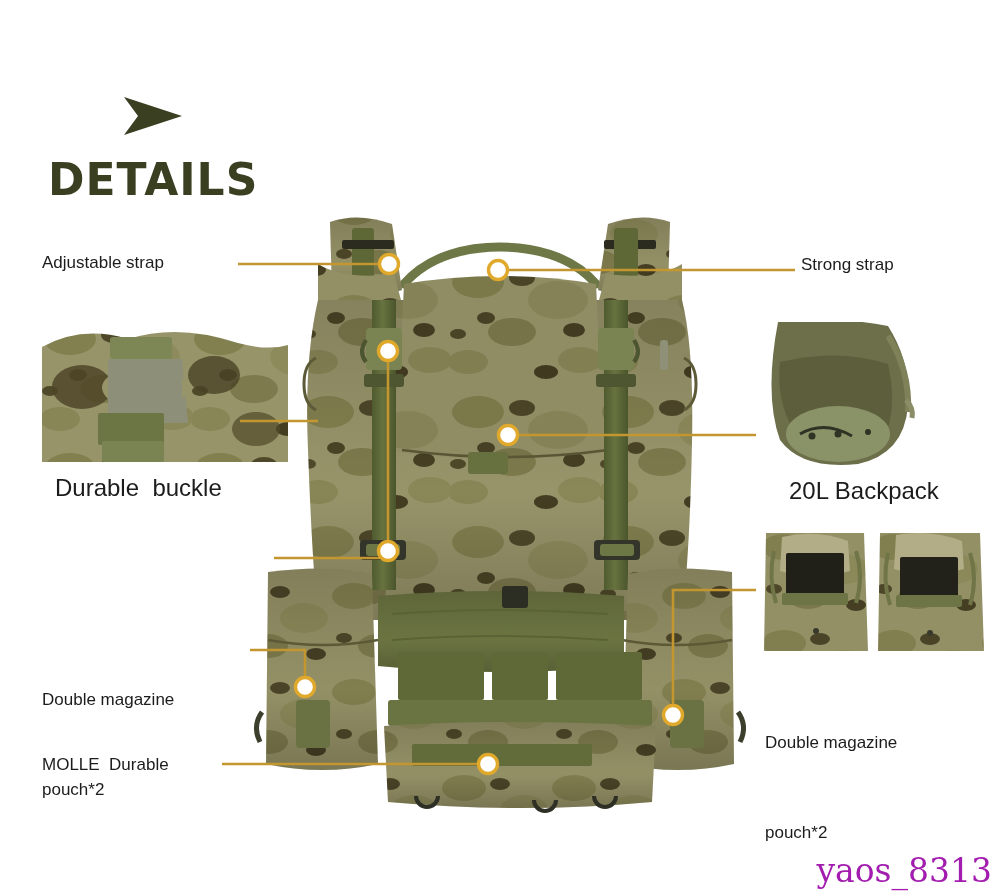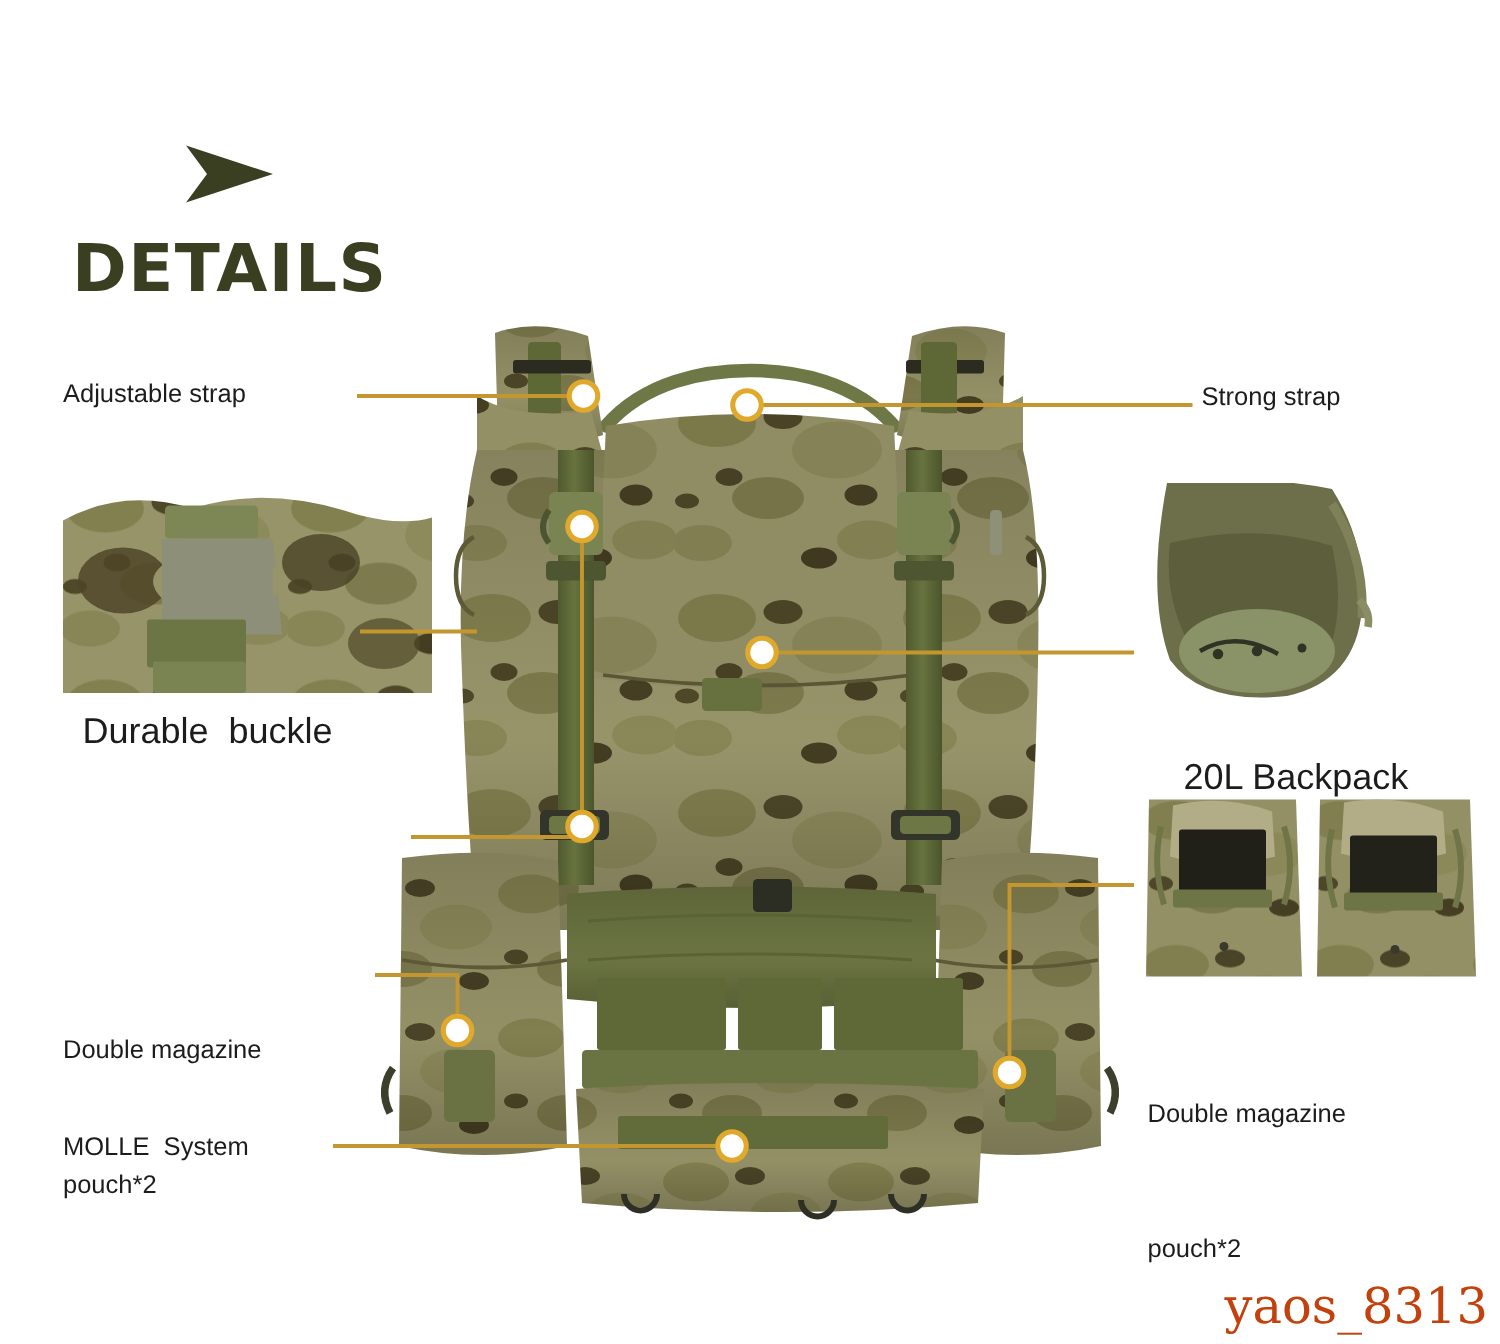--- a/index.html
+++ b/index.html
@@ -24,21 +24,21 @@
   .callout.two-line{line-height:30px;}
 
   
   .inset{position:absolute;overflow:hidden;background:#ffffff;}
   .inset-cap{position:absolute;color:#1c1c1c;font-size:24px;line-height:26px;white-space:pre;}
 
   
   .watermark{
     position:absolute;right:8px;bottom:6px;
     font-family:"DejaVu Serif","Liberation Serif",serif;
-    font-size:33px;color:#c2410c;letter-spacing:0px;
+    font-size:33px;color:#a21caf;letter-spacing:0px;
   }
 
   
   .layer{position:absolute;left:0;top:0;width:1000px;height:896px;}
   svg{display:block;}
 </style>
 </head>
 <body>
 
 <div id="stage">
@@ -258,29 +258,29 @@
     </g>
   </svg>
 
   <div class="callout" style="left:42px;top:250px;">Adjustable strap</div>
 
   <div class="callout" style="left:801px;top:252px;">Strong strap</div>
 
   <div class="inset-cap" style="left:55px;top:475px;">Durable  buckle</div>
 
 
-  <div class="inset-cap" style="left:789px;top:478px;margin-top:28px;">20L Backpack</div>
+  <div class="inset-cap" style="left:789px;top:478px;">20L Backpack</div>
 
   <div class="callout two-line" style="left:42px;top:625px;">
     <div>Double magazine</div>
     <div>pouch*2</div>
   </div>
 
   <div class="callout two-line" style="left:765px;top:668px;">
     <div>Double magazine</div>
     <div>pouch*2</div>
   </div>
 
-  <div class="callout" style="left:42px;top:752px;">MOLLE  System</div>
+  <div class="callout" style="left:42px;top:752px;">MOLLE  Durable</div>
 
   <div class="watermark">yaos_8313</div>
 
 </div>
 
 </body></html>

